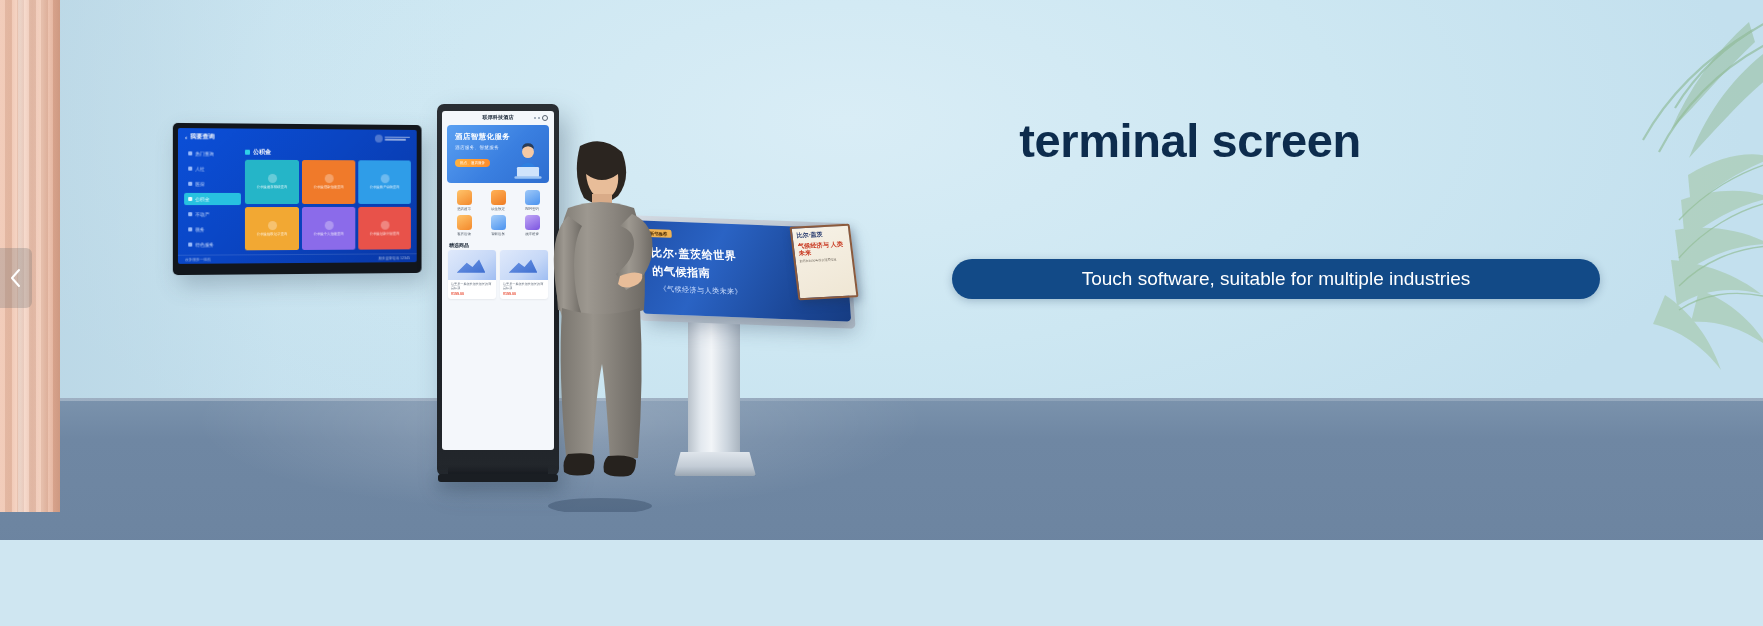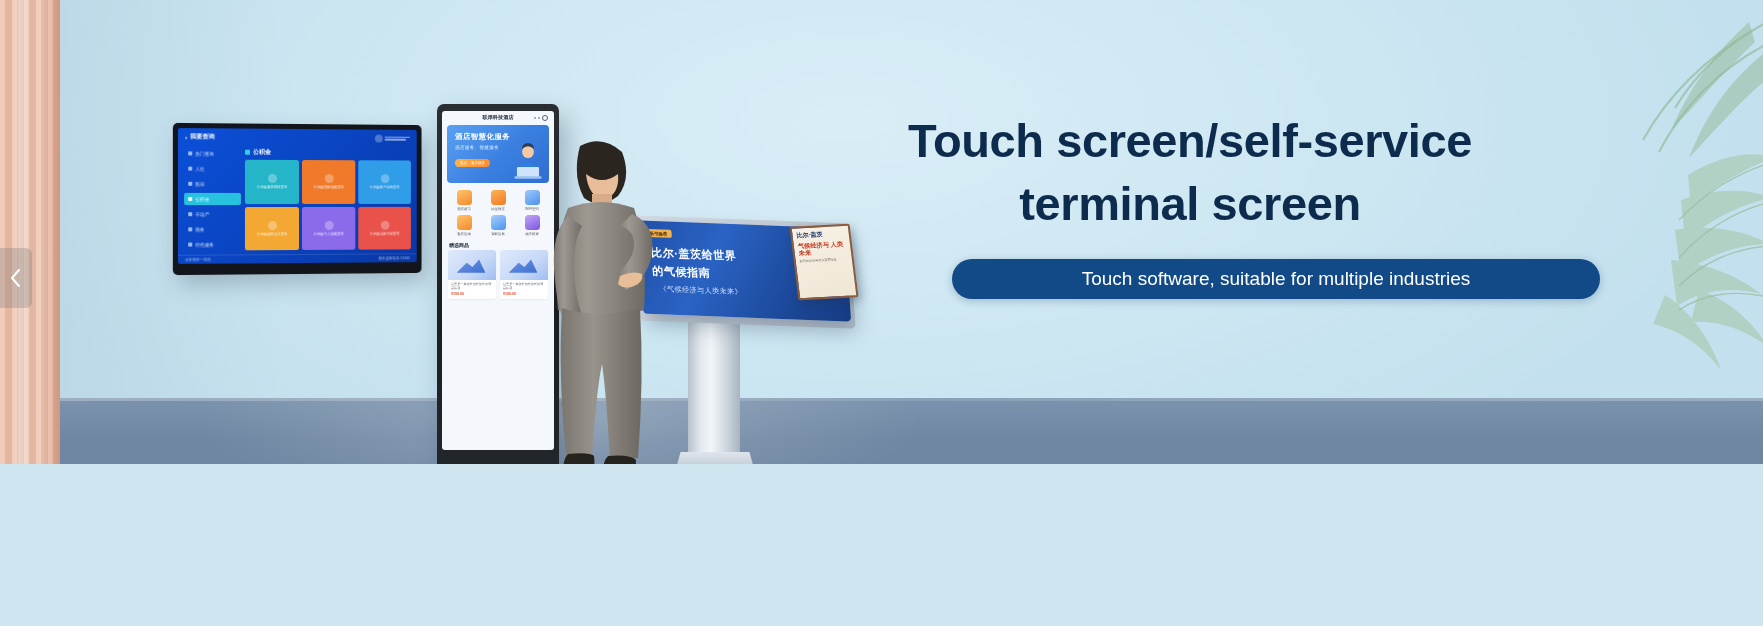--- a/index.html
+++ b/index.html
@@ -5,21 +5,21 @@
   * { box-sizing: border-box; margin: 0; padding: 0; }
   html, body {
     width: 1763px; height: 626px;
     overflow: hidden;
     font-family: "Liberation Sans", sans-serif;
     background: #cfe6f1;
   }
 
   .banner {
     position: relative;
-    width: 1763px; height: 464px;
+    width: 1763px; height: 540px;
     overflow: hidden;
     background:
       linear-gradient(180deg, #d6ebf4 0%, #cfe7f2 45%, #c9e3ef 60%, #c2dfec 66%);
     text-decoration: underline;
   }
 
   
   .wall {
     position: absolute; left: 0; top: 0; width: 1763px; height: 402px;
     background:
@@ -499,21 +499,20 @@
 
       <path d="M42 172 q38 12 78 0 q4 70 -2 150 l-28 2 q-4 -70 -8 -96 q-6 28 -10 94 l-26 -2 q-8 -82 -4 -148z" fill="url(#pants)"></path>
 
       <path d="M48 318 q22 -2 26 2 q2 14 -4 18 q-18 4 -26 -2 q-2 -12 4 -18z" fill="#26221e"></path>
       <path d="M88 320 q22 -2 28 4 q0 14 -8 16 q-18 2 -24 -4 q-2 -10 4 -16z" fill="#26221e"></path>
     </svg>
   </div>
 
   <div class="copy">
     <div class="headline">
-      <div>Touch screen/self-service</div>
       <div>terminal screen</div>
     </div>
   </div>
 
   <div class="cta">Touch software, suitable for multiple industries</div>
 
   <div class="arrow-left">
     <svg viewBox="0 0 16 22">
       <polyline points="11,3 4,11 11,19" fill="none" stroke="#ffffff" stroke-width="2" stroke-linecap="round" stroke-linejoin="round"></polyline>
     </svg>

